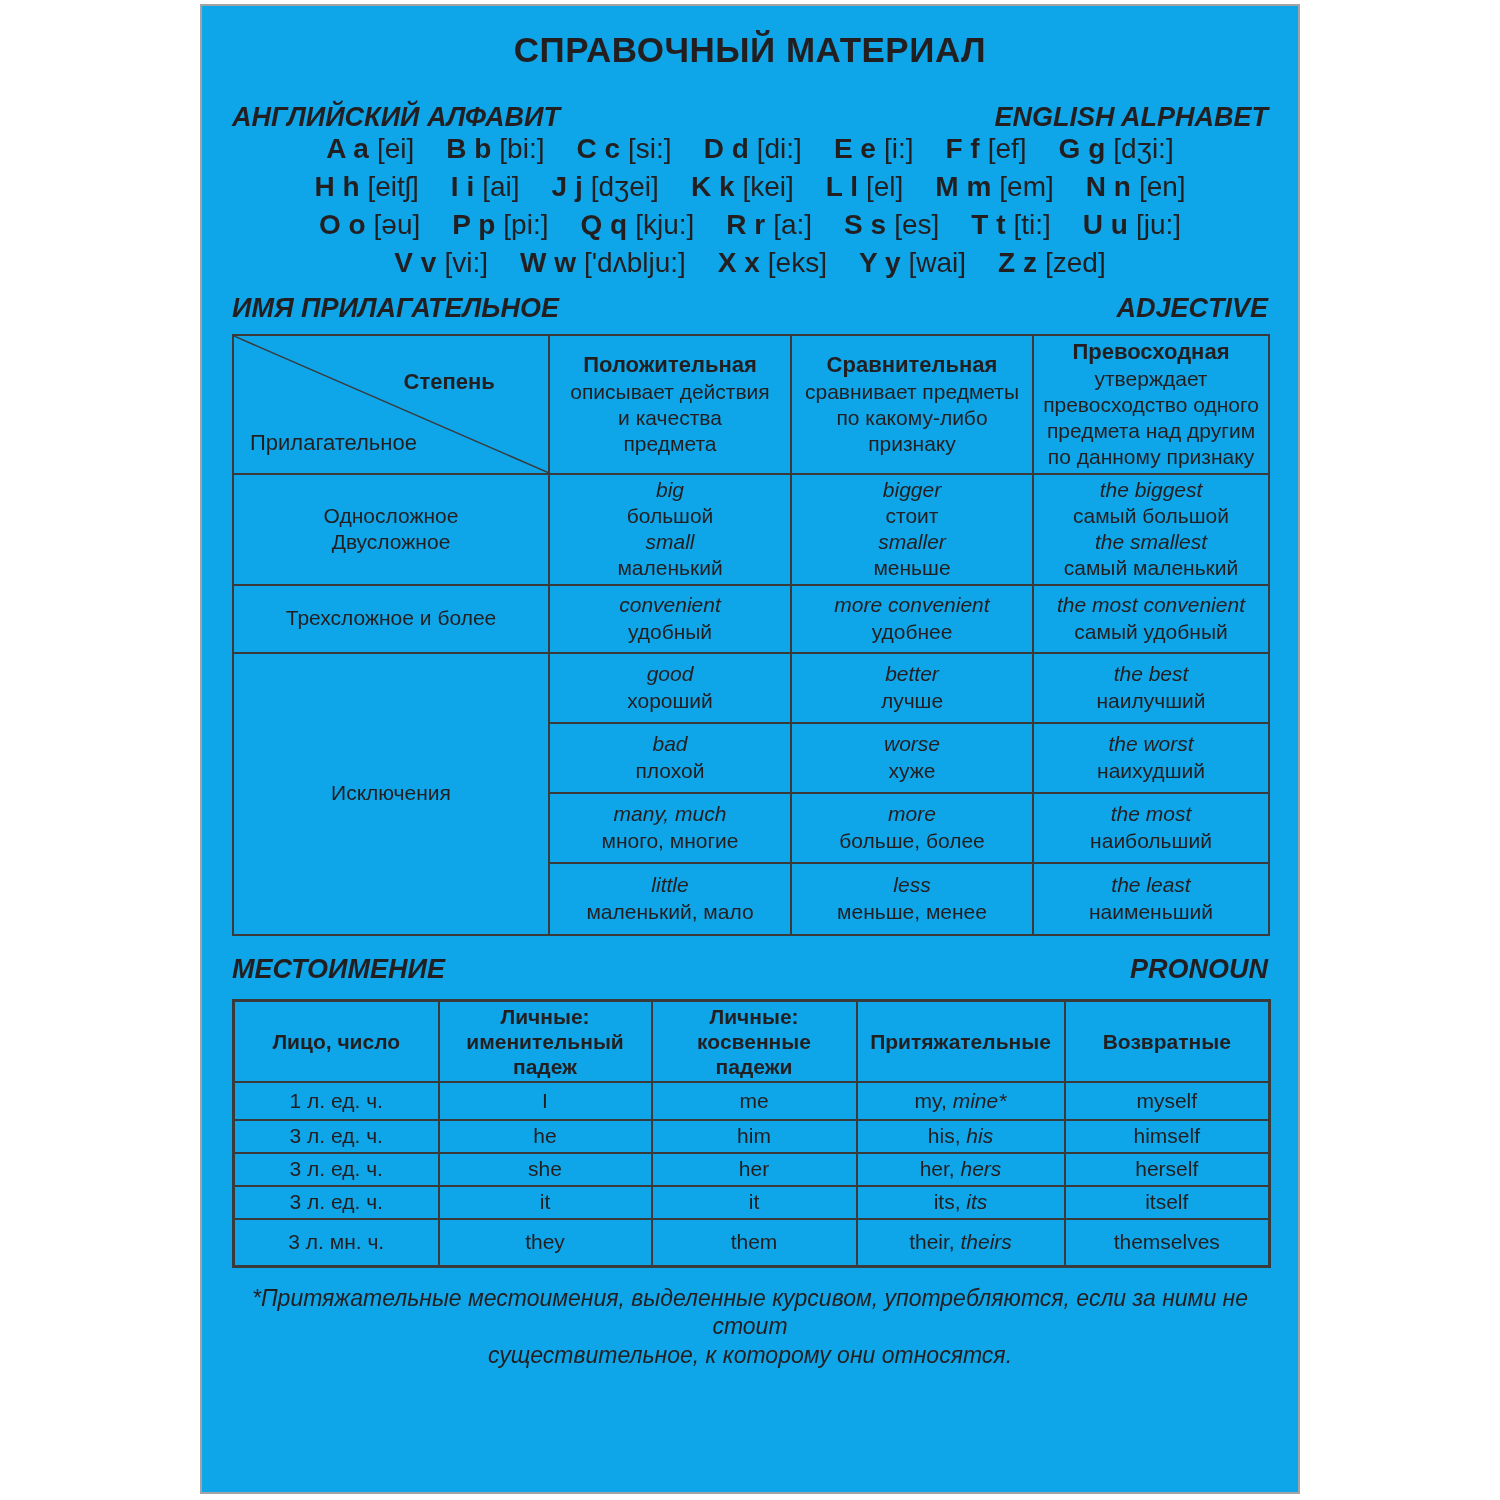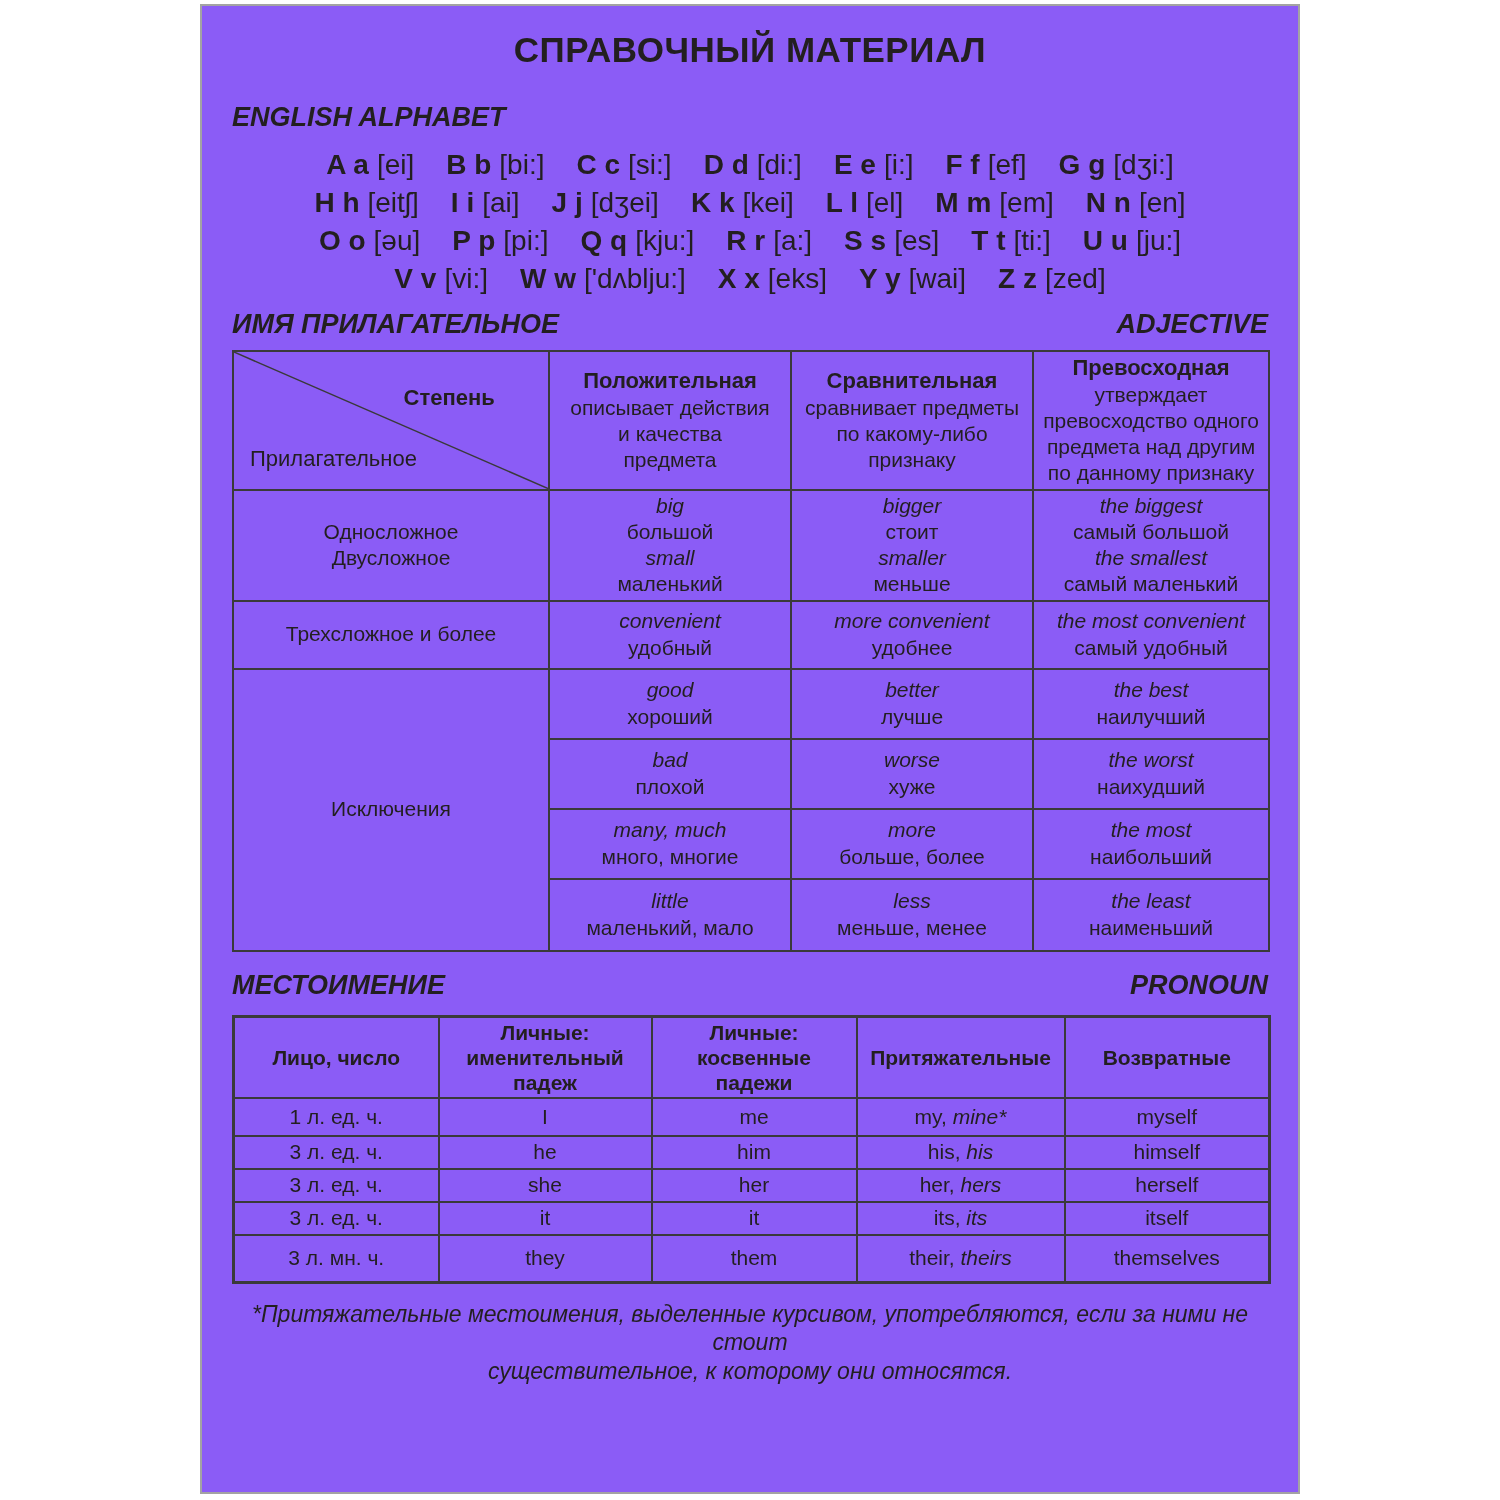--- a/index.html
+++ b/index.html
@@ -3,36 +3,36 @@
 <meta charset="utf-8">
 <style>
   html,body{margin:0;padding:0;background:#ffffff;}
   body{
     width:1500px;height:1500px;position:relative;
     font-family:"Liberation Sans",sans-serif;color:#231f20;
     -webkit-font-smoothing:antialiased;
   }
   .sheet{
     box-sizing:border-box;width:1100px;height:1490px;
-    margin:4px auto 0;border:2px solid #a3a3a3;background:#8b5cf6;
+    margin:4px auto 0;border:2px solid #a3a3a3;background:#0ea5e9;
     padding:14px 30px 8px;overflow:hidden;
   }
   .doc-title{
     text-align:center;font-weight:bold;font-size:35px;
     letter-spacing:0.5px;margin-top:10px;
   }
   .sec-head{
     display:flex;justify-content:space-between;align-items:baseline;
     font-weight:bold;font-style:italic;font-size:27px;
   }
   .sec-head.alpha-head{margin-top:32px;}
   .sec-head.adj-head{margin-top:8px;}
   .sec-head.pron-head{margin-top:18px;}
   
-  .alphabet{margin-top:16px;text-align:right;}
+  .alphabet{text-align:right;}
   .alpha-row{
     display:flex;justify-content:center;gap:32px;
     font-size:28px;height:38px;align-items:baseline;
   }
   .entry{display:inline-flex;align-items:baseline;gap:8px;white-space:nowrap;}
   .pair{font-weight:bold;}
   .ipa{font-weight:normal;}
   
   table{border-collapse:collapse;width:1036px;table-layout:fixed;}
   td{
@@ -74,20 +74,21 @@
   }
 </style>
 </head>
 <body>
 
 <div class="sheet">
 
   <div class="doc-title">СПРАВОЧНЫЙ МАТЕРИАЛ</div>
 
   <div class="sec-head alpha-head">
+    <span>АНГЛИЙСКИЙ АЛФАВИТ</span>
     <span>ENGLISH ALPHABET</span>
   </div>
 
   <div class="alphabet">
     <div class="alpha-row">
       <span class="entry">
           <b class="pair">A a</b>
           <span class="ipa">[ei]</span>
         </span>
       <span class="entry">

